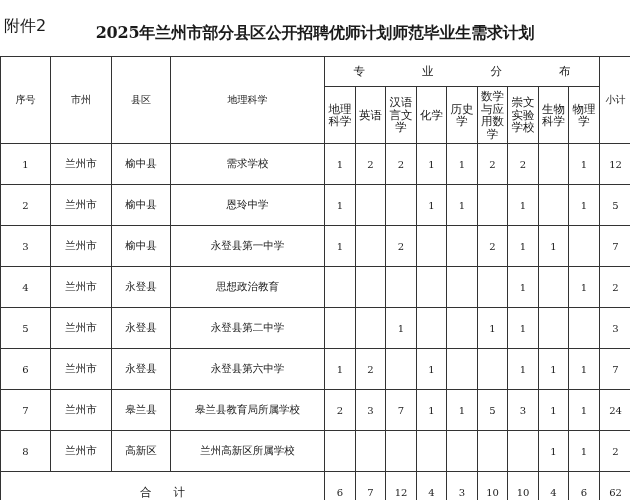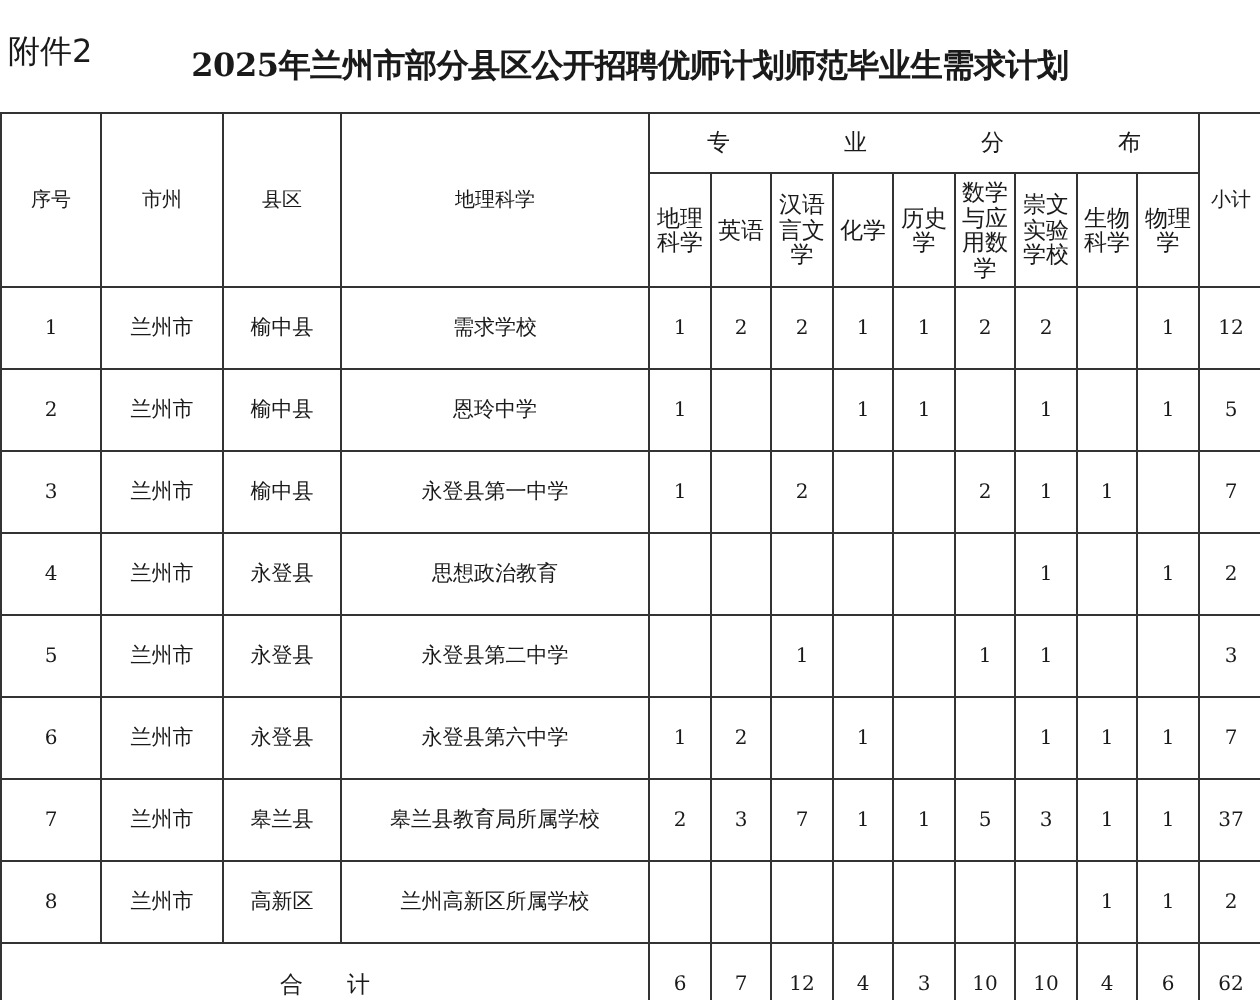--- a/index.html
+++ b/index.html
@@ -195,21 +195,21 @@
     <td>皋兰县教育局所属学校</td>
     <td class="num">2</td>
     <td class="num">3</td>
     <td class="num">7</td>
     <td class="num">1</td>
     <td class="num">1</td>
     <td class="num">5</td>
     <td class="num">3</td>
     <td class="num">1</td>
     <td class="num">1</td>
-    <td class="num">37</td>
+    <td class="num">24</td>
   </tr>
 
   <tr>
     <td class="num">8</td>
     <td>兰州市</td>
     <td>高新区</td>
     <td>兰州高新区所属学校</td>
     <td class="num"></td>
     <td class="num"></td>
     <td class="num"></td>

